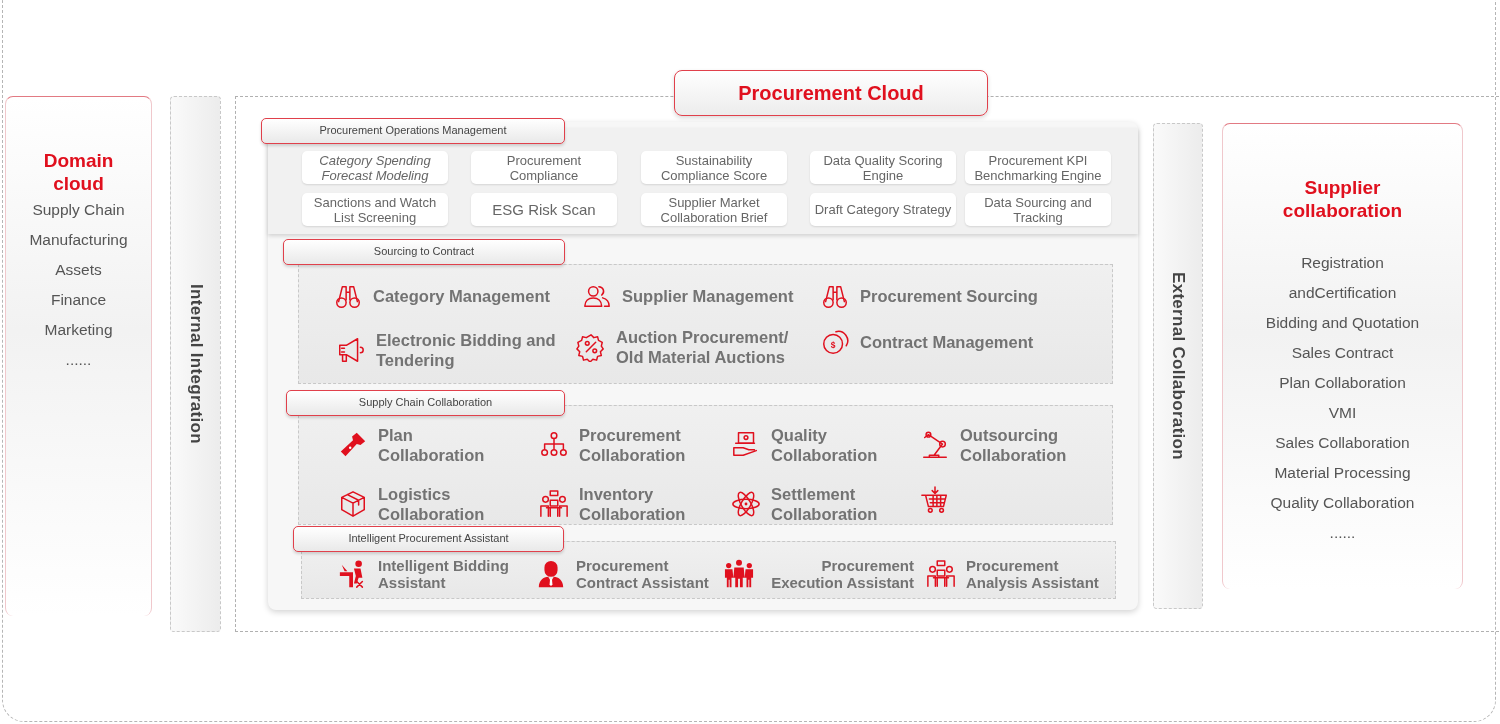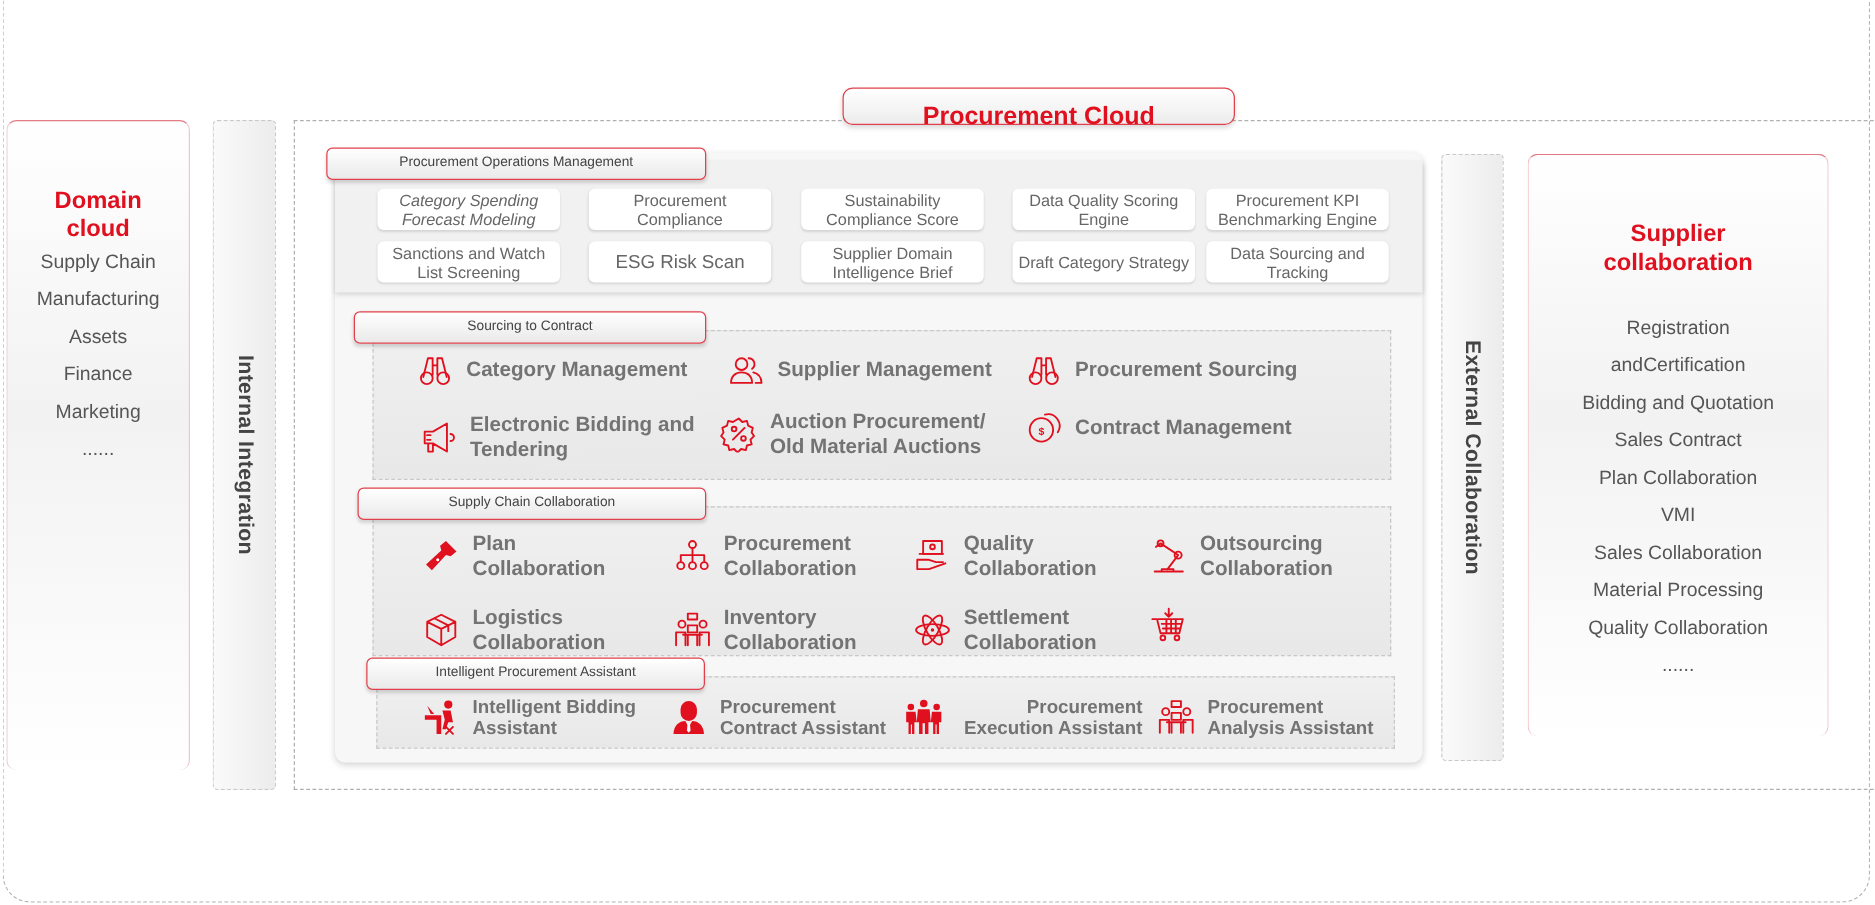--- a/index.html
+++ b/index.html
@@ -36,21 +36,21 @@
     white-space: nowrap; font-size: 17px; font-weight: bold; color: #444; letter-spacing: 0.3px;
   }
   .internal-bar { left: 170px; top: 96px; width: 51px; height: 536px; }
   .external-bar { left: 1153px; top: 123px; width: 50px; height: 486px; }
 
   .cloud-frame {
     position: absolute; left: 235px; top: 96px; width: 1264px; height: 536px;
     border: 1.5px dashed #b0b0b0; border-right: none;
   }
   .cloud-title {
-    position: absolute; left: 674px; top: 70px; width: 314px; height: 30px;
+    position: absolute; left: 674px; top: 70px; width: 314px; height: 46px;
     border: 1.5px solid #e0404b; border-radius: 8px;
     background: linear-gradient(180deg, #ffffff, #ececec);
     box-shadow: 0 2px 4px rgba(0,0,0,0.15);
     color: #e0101e; font-weight: bold; font-size: 20px; text-align: center; line-height: 44px;
   }
 
   .main-panel {
     position: absolute; left: 268px; top: 122px; width: 870px; height: 488px;
     background: #f7f7f7; border-radius: 8px;
     box-shadow: 0 2px 6px rgba(0,0,0,0.18);
@@ -118,27 +118,27 @@
 
 <div class="sec-label" style="left:261px;top:118px;width:304px;">Procurement Operations Management</div>
 <div id="ops-tiles">
     <div class="ops-tile" style="left: 302px; top: 151px; font-style: italic;">Category Spending Forecast Modeling</div>
     <div class="ops-tile" style="left: 471px; top: 151px;">Procurement Compliance</div>
     <div class="ops-tile" style="left: 641px; top: 151px;">Sustainability Compliance Score</div>
     <div class="ops-tile" style="left: 810px; top: 151px;">Data Quality Scoring Engine</div>
     <div class="ops-tile" style="left: 965px; top: 151px;">Procurement KPI Benchmarking Engine</div>
     <div class="ops-tile" style="left: 302px; top: 193px;">Sanctions and Watch List Screening</div>
     <div class="ops-tile big" style="left: 471px; top: 193px;">ESG Risk Scan</div>
-    <div class="ops-tile" style="left: 641px; top: 193px;">Supplier Domain Intelligence Brief</div>
+    <div class="ops-tile" style="left: 641px; top: 193px;">Supplier Market Collaboration Brief</div>
     <div class="ops-tile" style="left: 810px; top: 193px;">Draft Category Strategy</div>
     <div class="ops-tile" style="left: 965px; top: 193px;">Data Sourcing and Tracking</div>
   </div>
 
 <div class="group-box" style="left:298px;top:264px;width:815px;height:120px;"></div>
-<div class="sec-label" style="left:283px;top:249px;width:282px;">Sourcing to Contract</div>
+<div class="sec-label" style="left:283px;top:239px;width:282px;">Sourcing to Contract</div>
 <div id="sourcing-items">
     <div class="feat" style="left: 331px; top: 280px;">
       <span class="ico">
         <svg viewBox="0 0 32 32">
           <path fill="none" stroke="#e0101e" stroke-width="1.6" stroke-linecap="round" stroke-linejoin="round" d="M6 22 L10 6 h4 v14 M26 22 L22 6 h-4 v14 M14 12 h4"></path>
           <circle fill="none" stroke="#e0101e" stroke-width="1.6" stroke-linecap="round" stroke-linejoin="round" cx="9" cy="23" r="5"></circle>
           <circle fill="none" stroke="#e0101e" stroke-width="1.6" stroke-linecap="round" stroke-linejoin="round" cx="23" cy="23" r="5"></circle>
         </svg>
       </span>
       <span class="lbl">Category Management</span>

